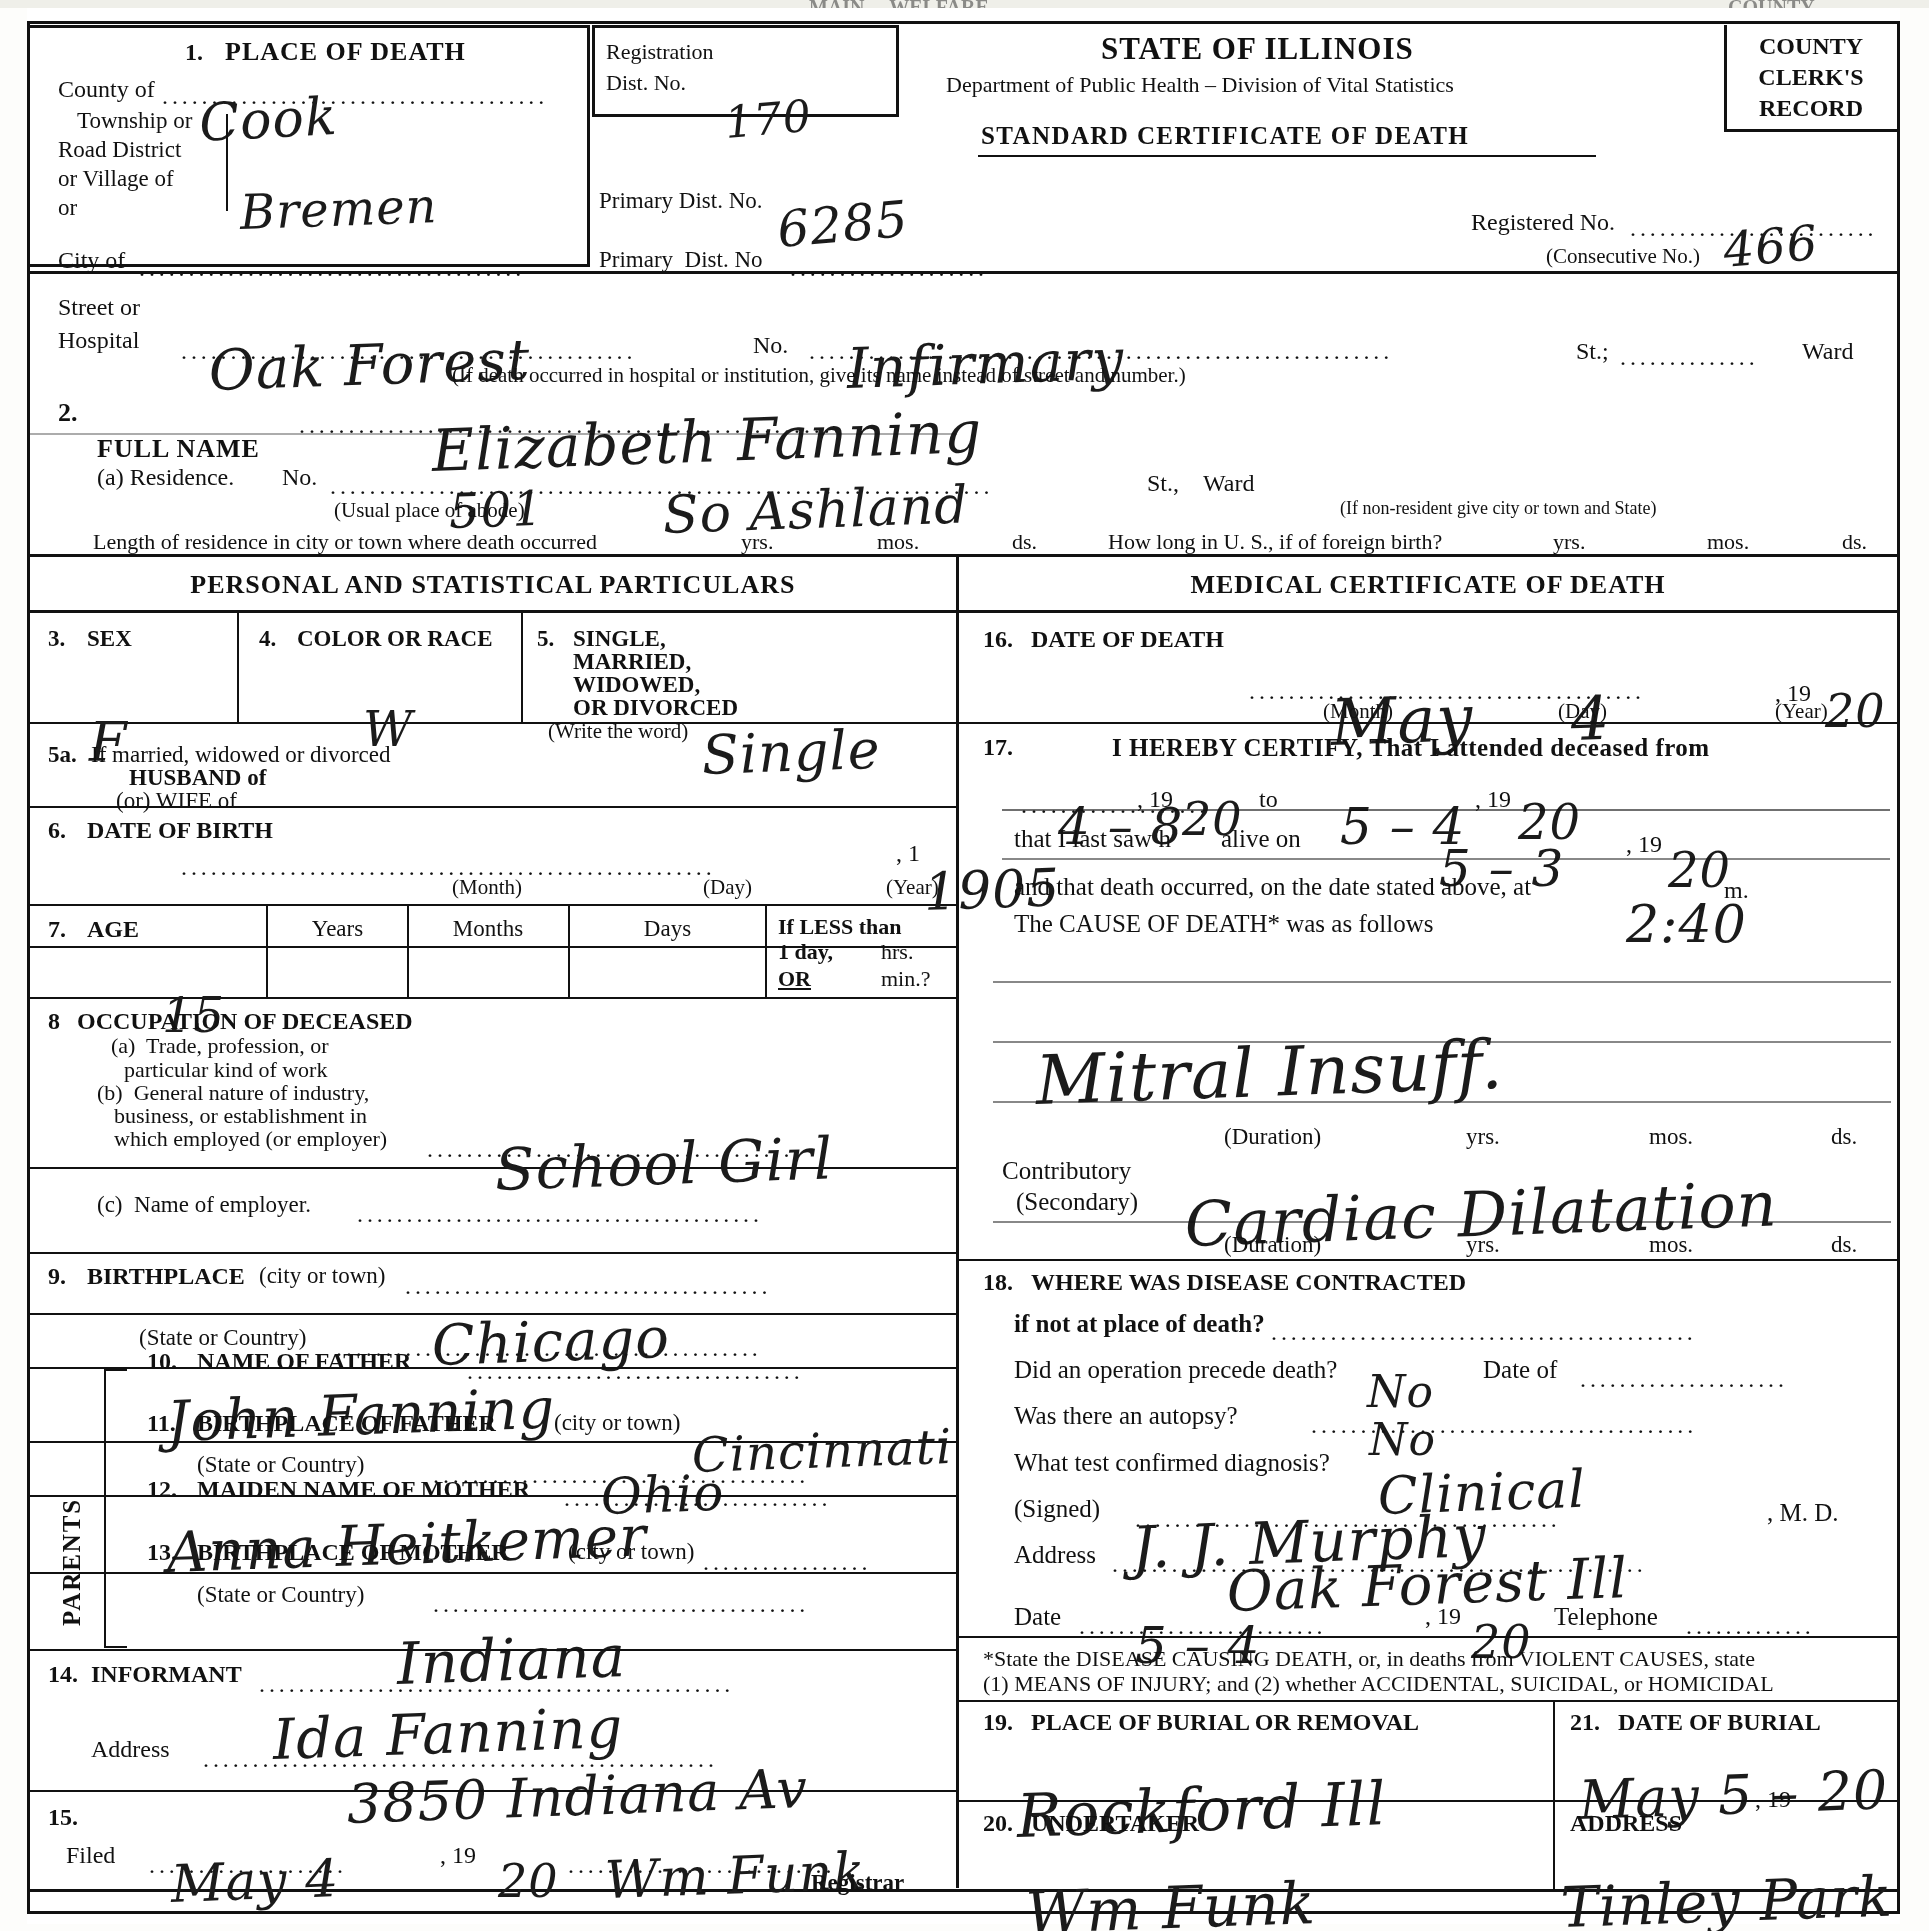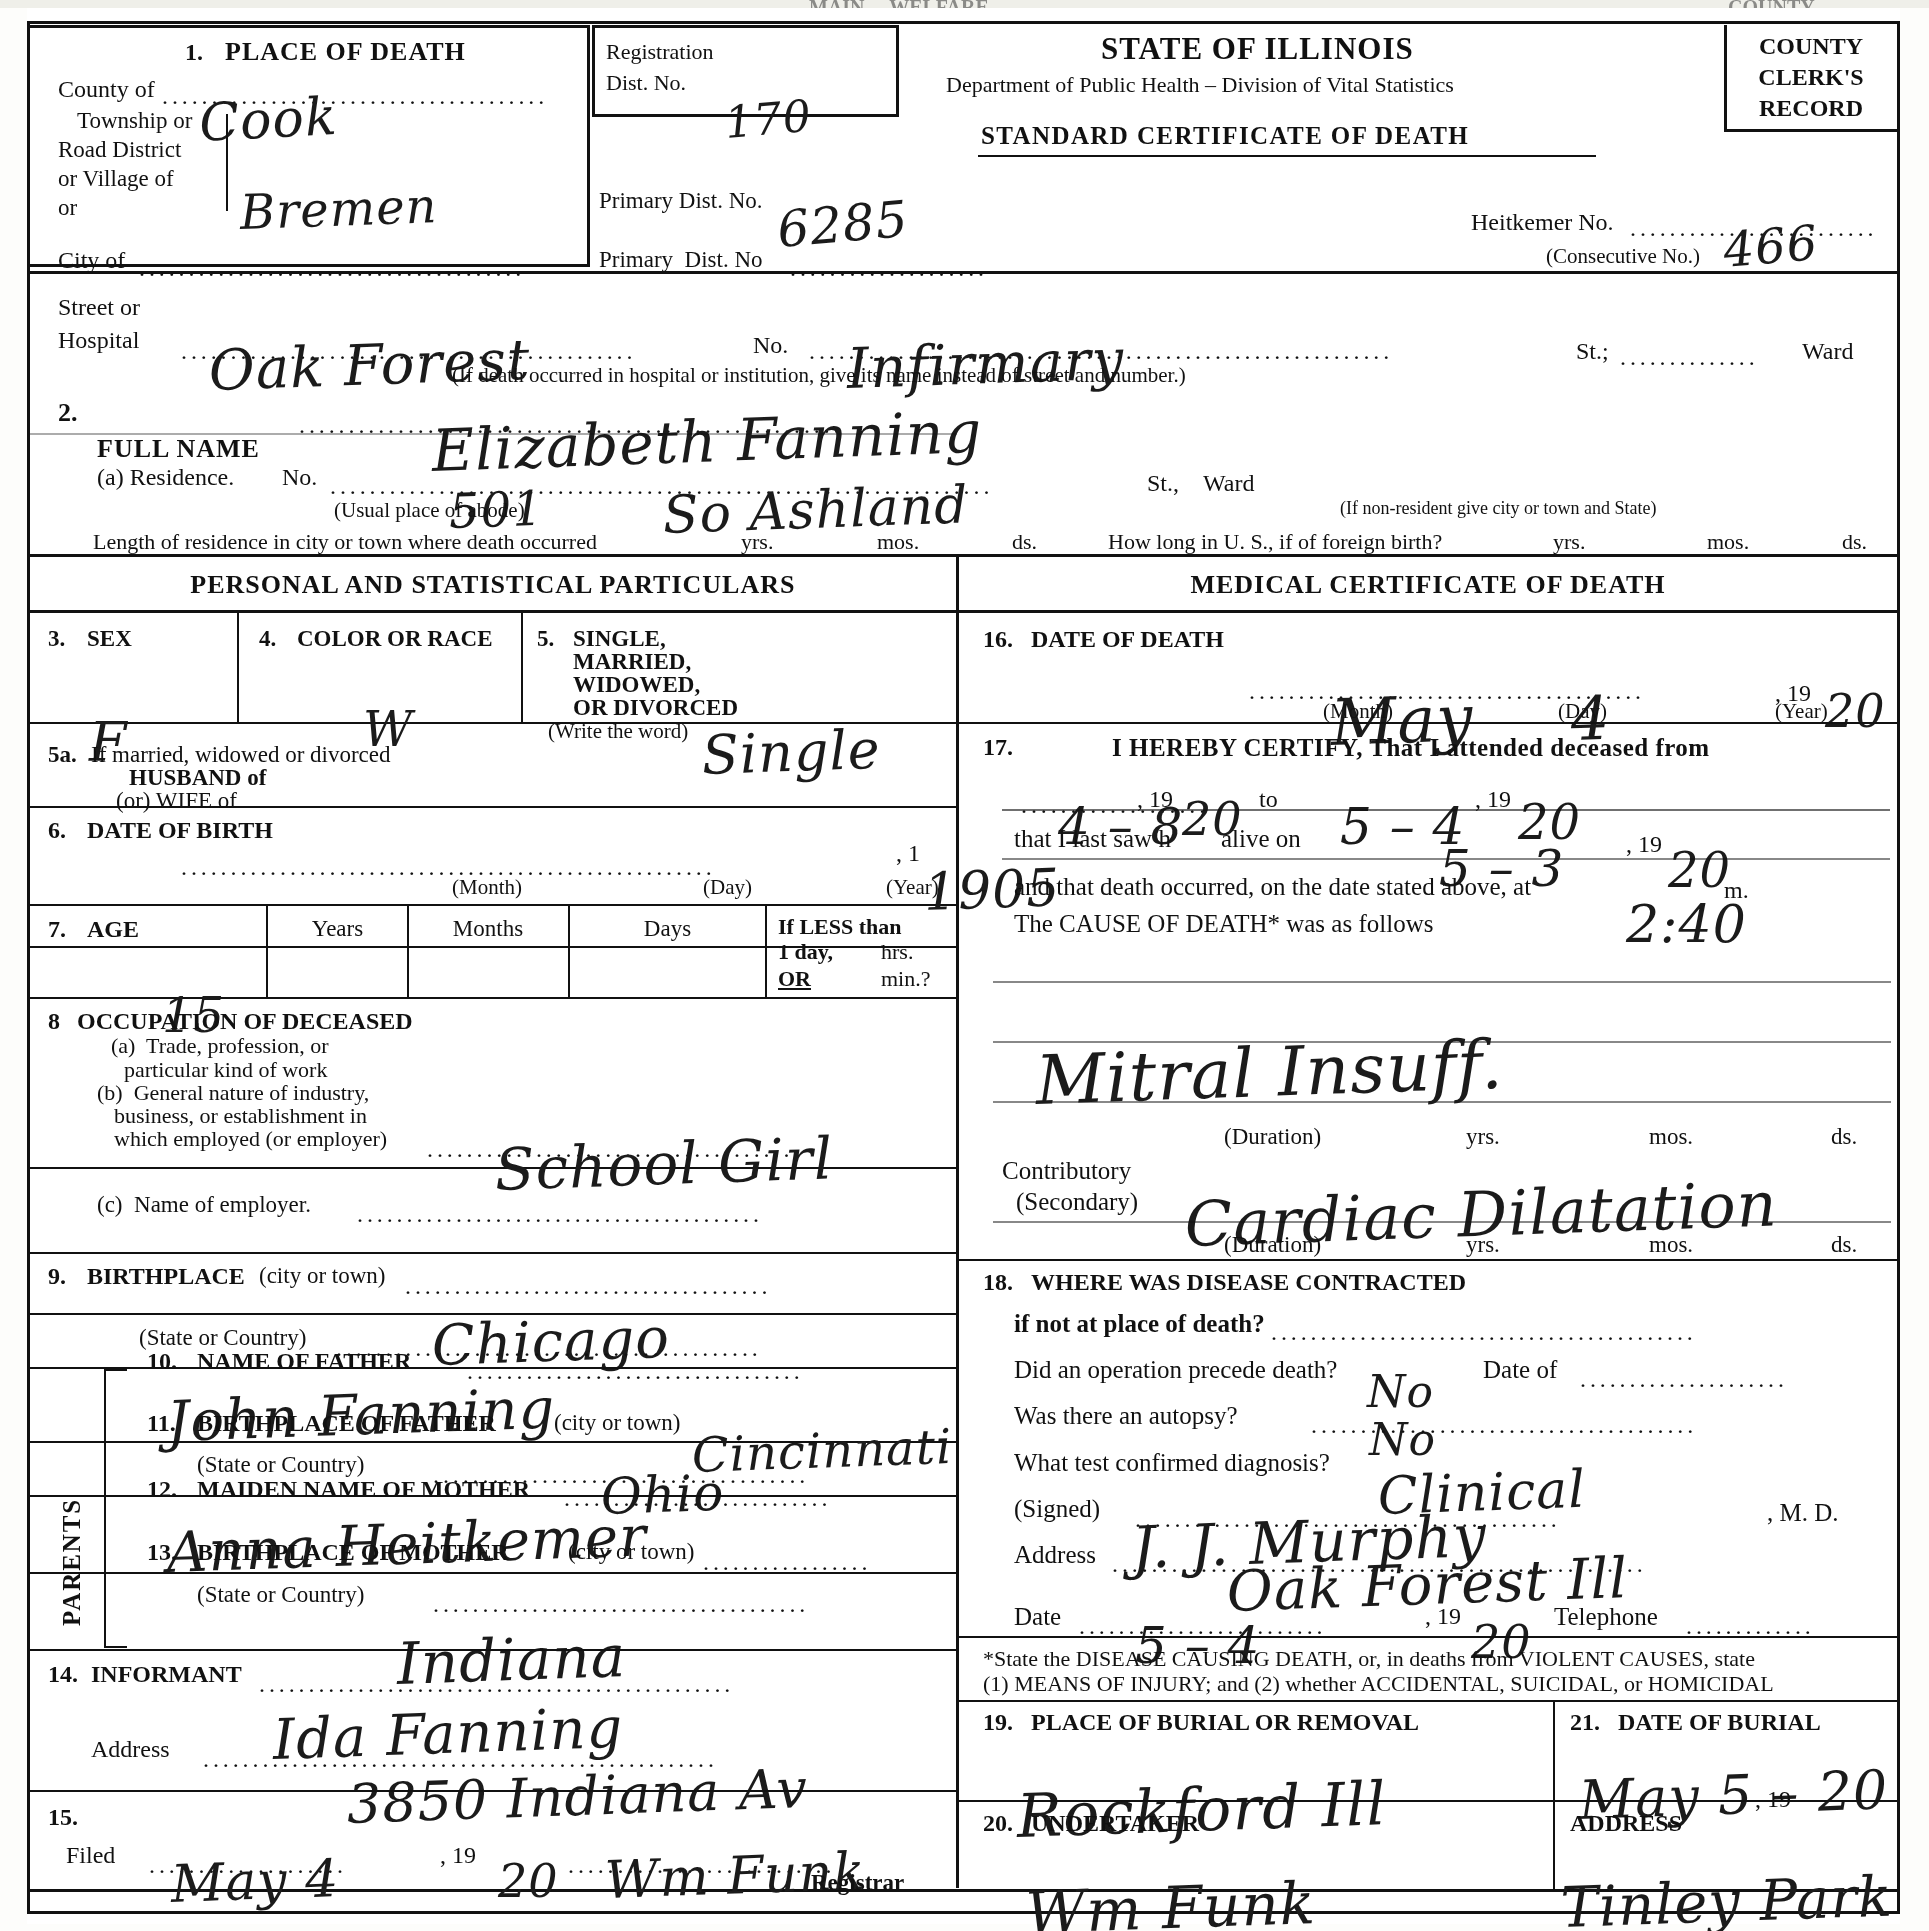--- a/index.html
+++ b/index.html
@@ -57,21 +57,21 @@
 
     <div class="txt b" style="left:1074px;top:23px;font-size:31px;letter-spacing:1px;">STATE OF ILLINOIS</div>
     <div class="txt" style="left:919px;top:64px;font-size:22px;">Department of Public Health – Division of Vital Statistics</div>
     <div class="txt b" style="left:954px;top:114px;font-size:25px;letter-spacing:1.4px;">STANDARD CERTIFICATE OF DEATH</div>
     <div class="bd" style="left:951px;top:147px;width:618px;height:1.9px;"></div>
 
     <div class="txt b ctr" style="left:1697px;top:25px;width:174px;font-size:24px;">COUNTY</div>
     <div class="txt b ctr" style="left:1697px;top:56px;width:174px;font-size:24px;">CLERK'S</div>
     <div class="txt b ctr" style="left:1697px;top:87px;width:174px;font-size:24px;">RECORD</div>
 
-    <div class="txt" style="left:1444px;top:201px;font-size:24px;">Heitkemer No.</div>
+    <div class="txt" style="left:1444px;top:201px;font-size:24px;">Registered No.</div>
     <div class="dots" style="left:1603px;top:207px;width:280px;font-size:24px;letter-spacing:3.9px;">.........................</div>
     <div class="hand r5" style="left:1699px;top:214px;font-size:48px;">466</div>
     <div class="txt" style="left:1519px;top:236px;font-size:21px;">(Consecutive No.)</div>
 
     <div class="txt" style="left:31px;top:68px;font-size:24px;">County of</div>
     <div class="dots" style="left:135px;top:75px;width:425px;font-size:24px;letter-spacing:3.9px;">.......................................</div>
     <div class="hand" style="left:174px;top:85px;font-size:52px;">Cook</div>
 
     <div class="txt" style="left:21px;top:100px;font-size:23px;margin-left:29px;">Township or</div>
     <div class="txt" style="left:31px;top:129px;font-size:23px;">Road District</div>

